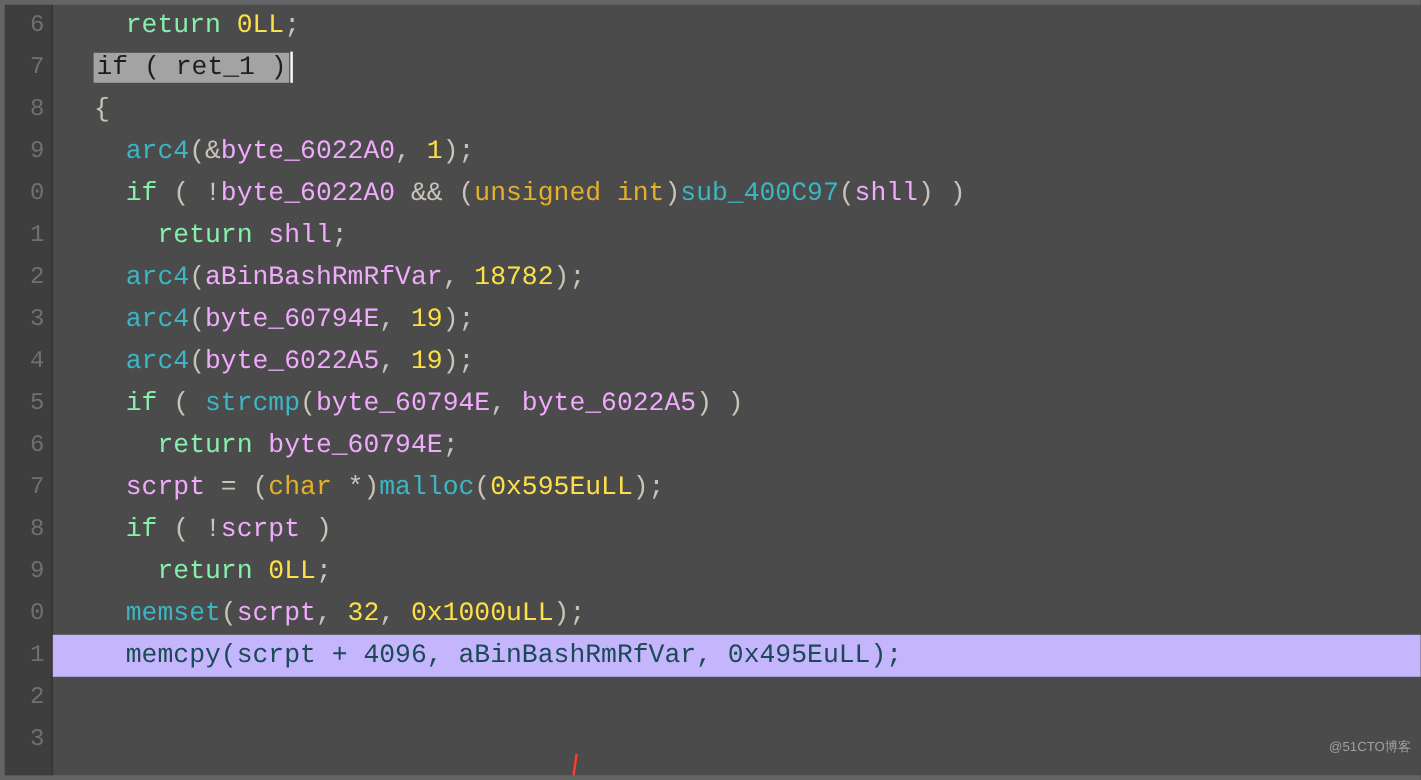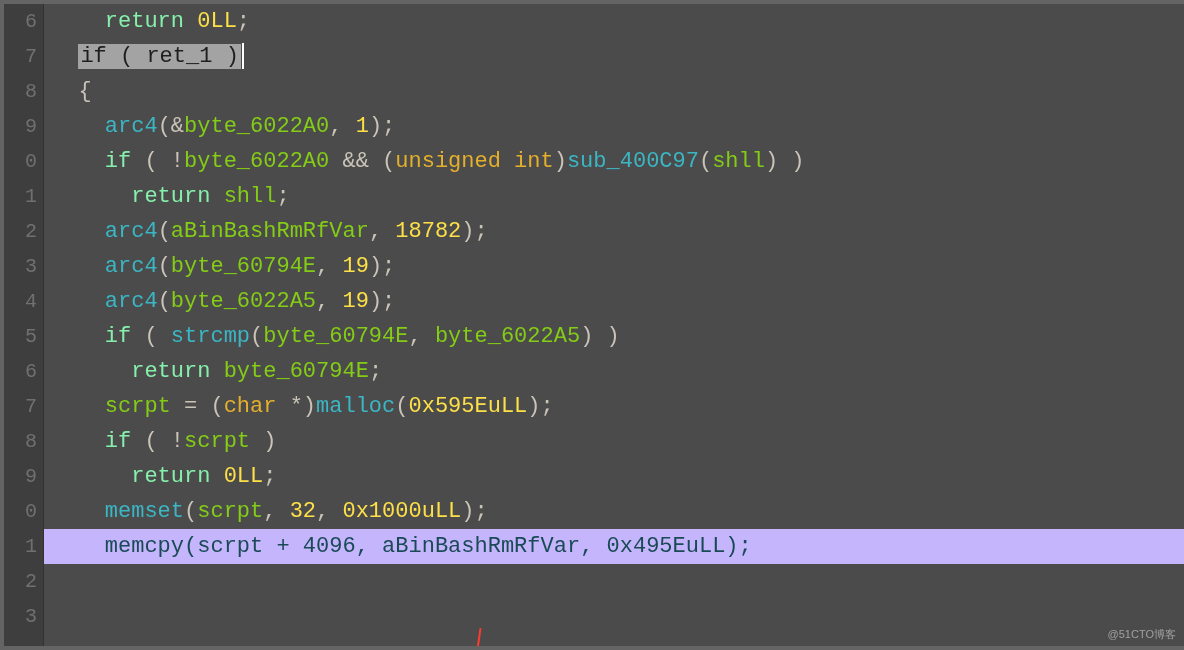--- a/index.html
+++ b/index.html
@@ -30,38 +30,38 @@
   .code .line.hl { background:#c4b5fd; color:#002a32; }
   .code .line.hl .tok-func,
   .code .line.hl .tok-var,
   .code .line.hl .tok-num,
   .code .line.hl .tok-op,
   .code .line.hl .tok-punc,
   .code .line.hl .tok-plain { color:#1a4a55; }
   .tok-kw      { color:#86efac; }
   .tok-type    { color:#e4b02c; }
   .tok-func    { color:#3bb6c4; }
-  .tok-var     { color:#84cc16; }
+  .tok-var     { color:#f0abfc; }
   .tok-num     { color:#fde047; }
   .tok-punc    { color:#c9c3b8; }
   .tok-plain   { color:#c9c3b8; }
   .kw-box {
     background:#a3a3a3; color:#1e1e1e; padding:0 2px;
   }
   .cursor {
     display:inline-block; width:0; height:26px;
     border-left:2px solid #ffffff; vertical-align:middle;
     margin-left:1px;
   }
   .red-tick {
     position:absolute; left:433px; bottom:0; width:2px; height:18px;
     background:#ff3b30; transform:rotate(8deg); transform-origin:bottom;
   }
   .watermark {
-    position:absolute; right:8px; bottom:4px;
+    position:absolute; right:8px; bottom:16px;
     font-size:11px; color:#a0a0a0; font-family:Arial,sans-serif;
   }
 </style>
 </head>
 <body>
 
 <div class="editor">
   <div class="gutter">
     <div class="ln">6</div>
     <div class="ln">7</div>

